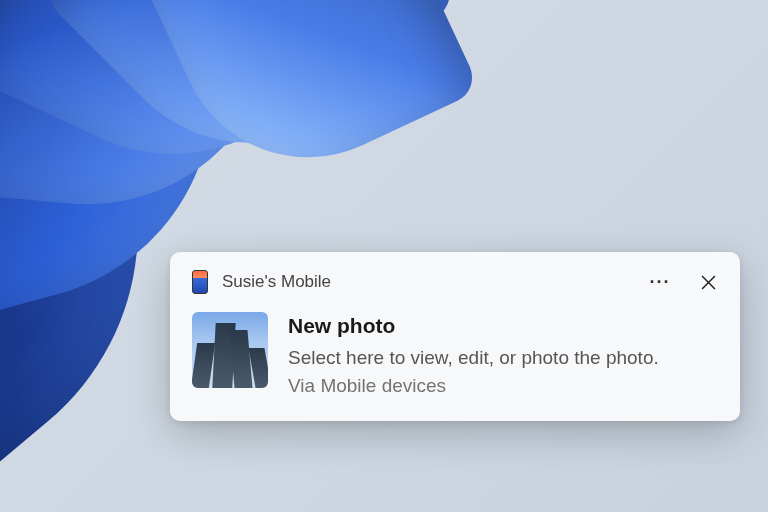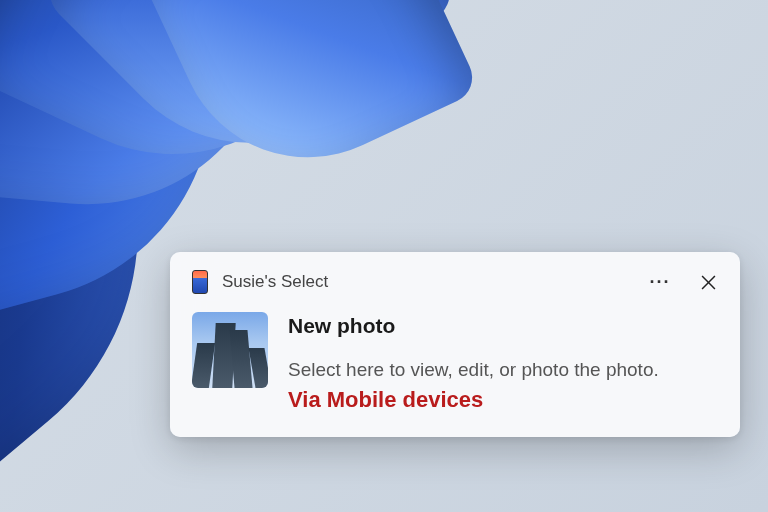--- a/index.html
+++ b/index.html
@@ -187,55 +187,55 @@
 
     .notif-content {
       flex: 1;
       padding-top: 2px;
     }
 
     .notif-title {
       font-size: 21px;
       font-weight: 600;
       color: #1a1a1a;
-      margin-bottom: 18px;
+      margin-bottom: 6px;
     }
 
     .notif-desc {
       font-size: 19px;
       color: #555;
       line-height: 1.45;
       font-weight: 400;
     }
 
     .notif-attribution {
-      font-size: 22px;
-      color: #b91c1c;
+      font-size: 19px;
+      color: #737373;
       line-height: 1.45;
-      font-weight: 700;
+      font-weight: 400;
     }
   </style>
 </head>
 <body>
 
 <div class="wallpaper">
   <div class="bloom">
     <div class="petal p6"></div>
     <div class="petal p1"></div>
     <div class="petal p2"></div>
     <div class="petal p3"></div>
     <div class="petal p4"></div>
     <div class="petal p5"></div>
   </div>
 </div>
 
 <div class="notification">
   <div class="notif-header">
     <div class="device-icon"></div>
-    <div class="device-name">Susie's Select</div>
+    <div class="device-name">Susie's Mobile</div>
     <div class="header-actions">
       <div class="more-icon">···</div>
       <div class="close-icon">
         <svg viewBox="0 0 14 14">
           <line x1="1" y1="1" x2="13" y2="13" stroke="#222" stroke-width="1.4"></line>
           <line x1="13" y1="1" x2="1" y2="13" stroke="#222" stroke-width="1.4"></line>
         </svg>
       </div>
     </div>
   </div>

